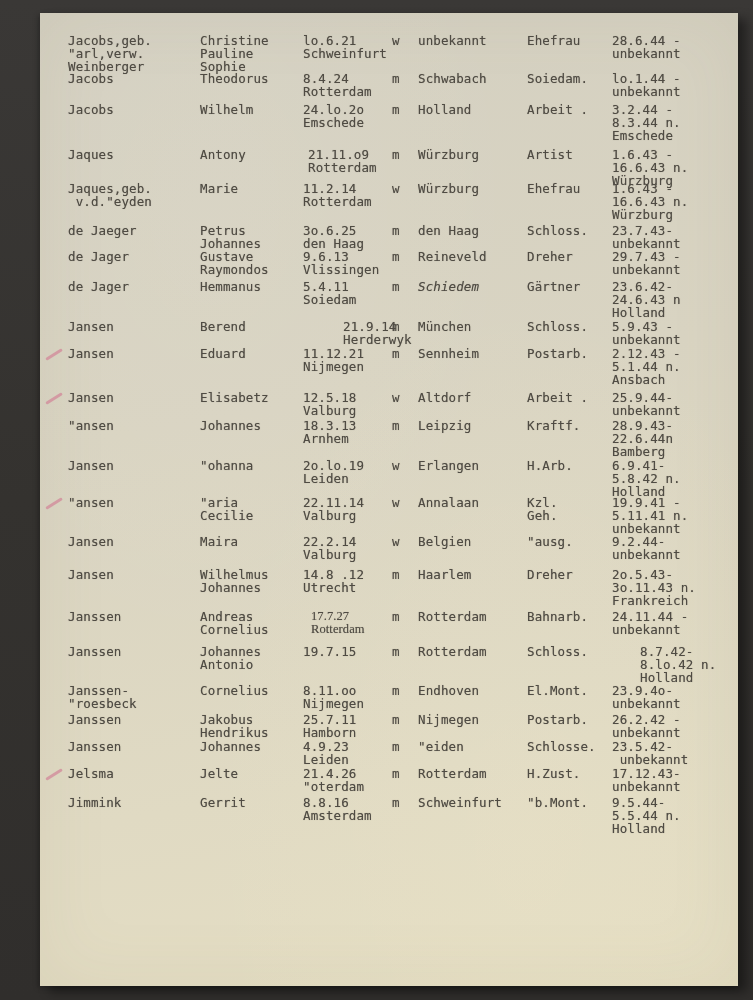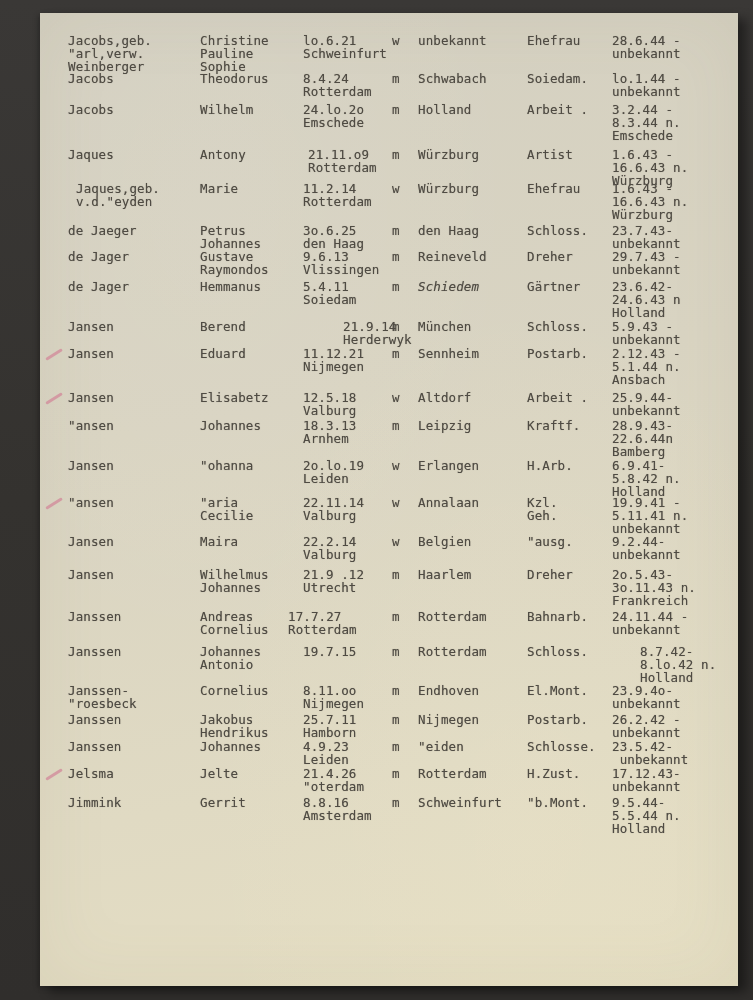--- a/index.html
+++ b/index.html
@@ -134,21 +134,21 @@
       <div class="cell" style="left: 459px;">
         <div class="line">Artist</div>
       </div>
       <div class="cell" style="left: 544px;">
         <div class="line">1.6.43 -</div>
         <div class="line">16.6.43 n.</div>
         <div class="line">Würzburg</div>
       </div>
     </div>
     <div class="row" style="top: 169px;">
-      <div class="cell" style="left: 8px;">
+      <div class="cell" style="left: 0px; text-align: right;">
         <div class="line">Jaques,geb.</div>
         <div class="line">v.d."eyden</div>
       </div>
       <div class="cell" style="left: 132px;">
         <div class="line">Marie</div>
       </div>
       <div class="cell" style="left: 235px;">
         <div class="line">11.2.14</div>
         <div class="line">Rotterdam</div>
       </div>
@@ -431,21 +431,21 @@
     </div>
     <div class="row" style="top: 555px;">
       <div class="cell" style="left: 0px;">
         <div class="line">Jansen</div>
       </div>
       <div class="cell" style="left: 132px;">
         <div class="line">Wilhelmus</div>
         <div class="line">Johannes</div>
       </div>
       <div class="cell" style="left: 235px;">
-        <div class="line">21.9 .12</div>
+        <div class="line">14.8 .12</div>
         <div class="line">Utrecht</div>
       </div>
       <div class="cell" style="left: 324px;">
         <div class="line">m</div>
       </div>
       <div class="cell" style="left: 350px;">
         <div class="line">Haarlem</div>
       </div>
       <div class="cell" style="left: 459px;">
         <div class="line">Dreher</div>
@@ -457,21 +457,21 @@
       </div>
     </div>
     <div class="row" style="top: 597px;">
       <div class="cell" style="left: 0px;">
         <div class="line">Janssen</div>
       </div>
       <div class="cell" style="left: 132px;">
         <div class="line">Andreas</div>
         <div class="line">Cornelius</div>
       </div>
-      <div class="cell" style="left: 220px;">
+      <div class="cell" style="left: 243px; font-family: Liberation Serif, serif;">
         <div class="line">17.7.27</div>
         <div class="line">Rotterdam</div>
       </div>
       <div class="cell" style="left: 324px;">
         <div class="line">m</div>
       </div>
       <div class="cell" style="left: 350px;">
         <div class="line">Rotterdam</div>
       </div>
       <div class="cell" style="left: 459px;">

